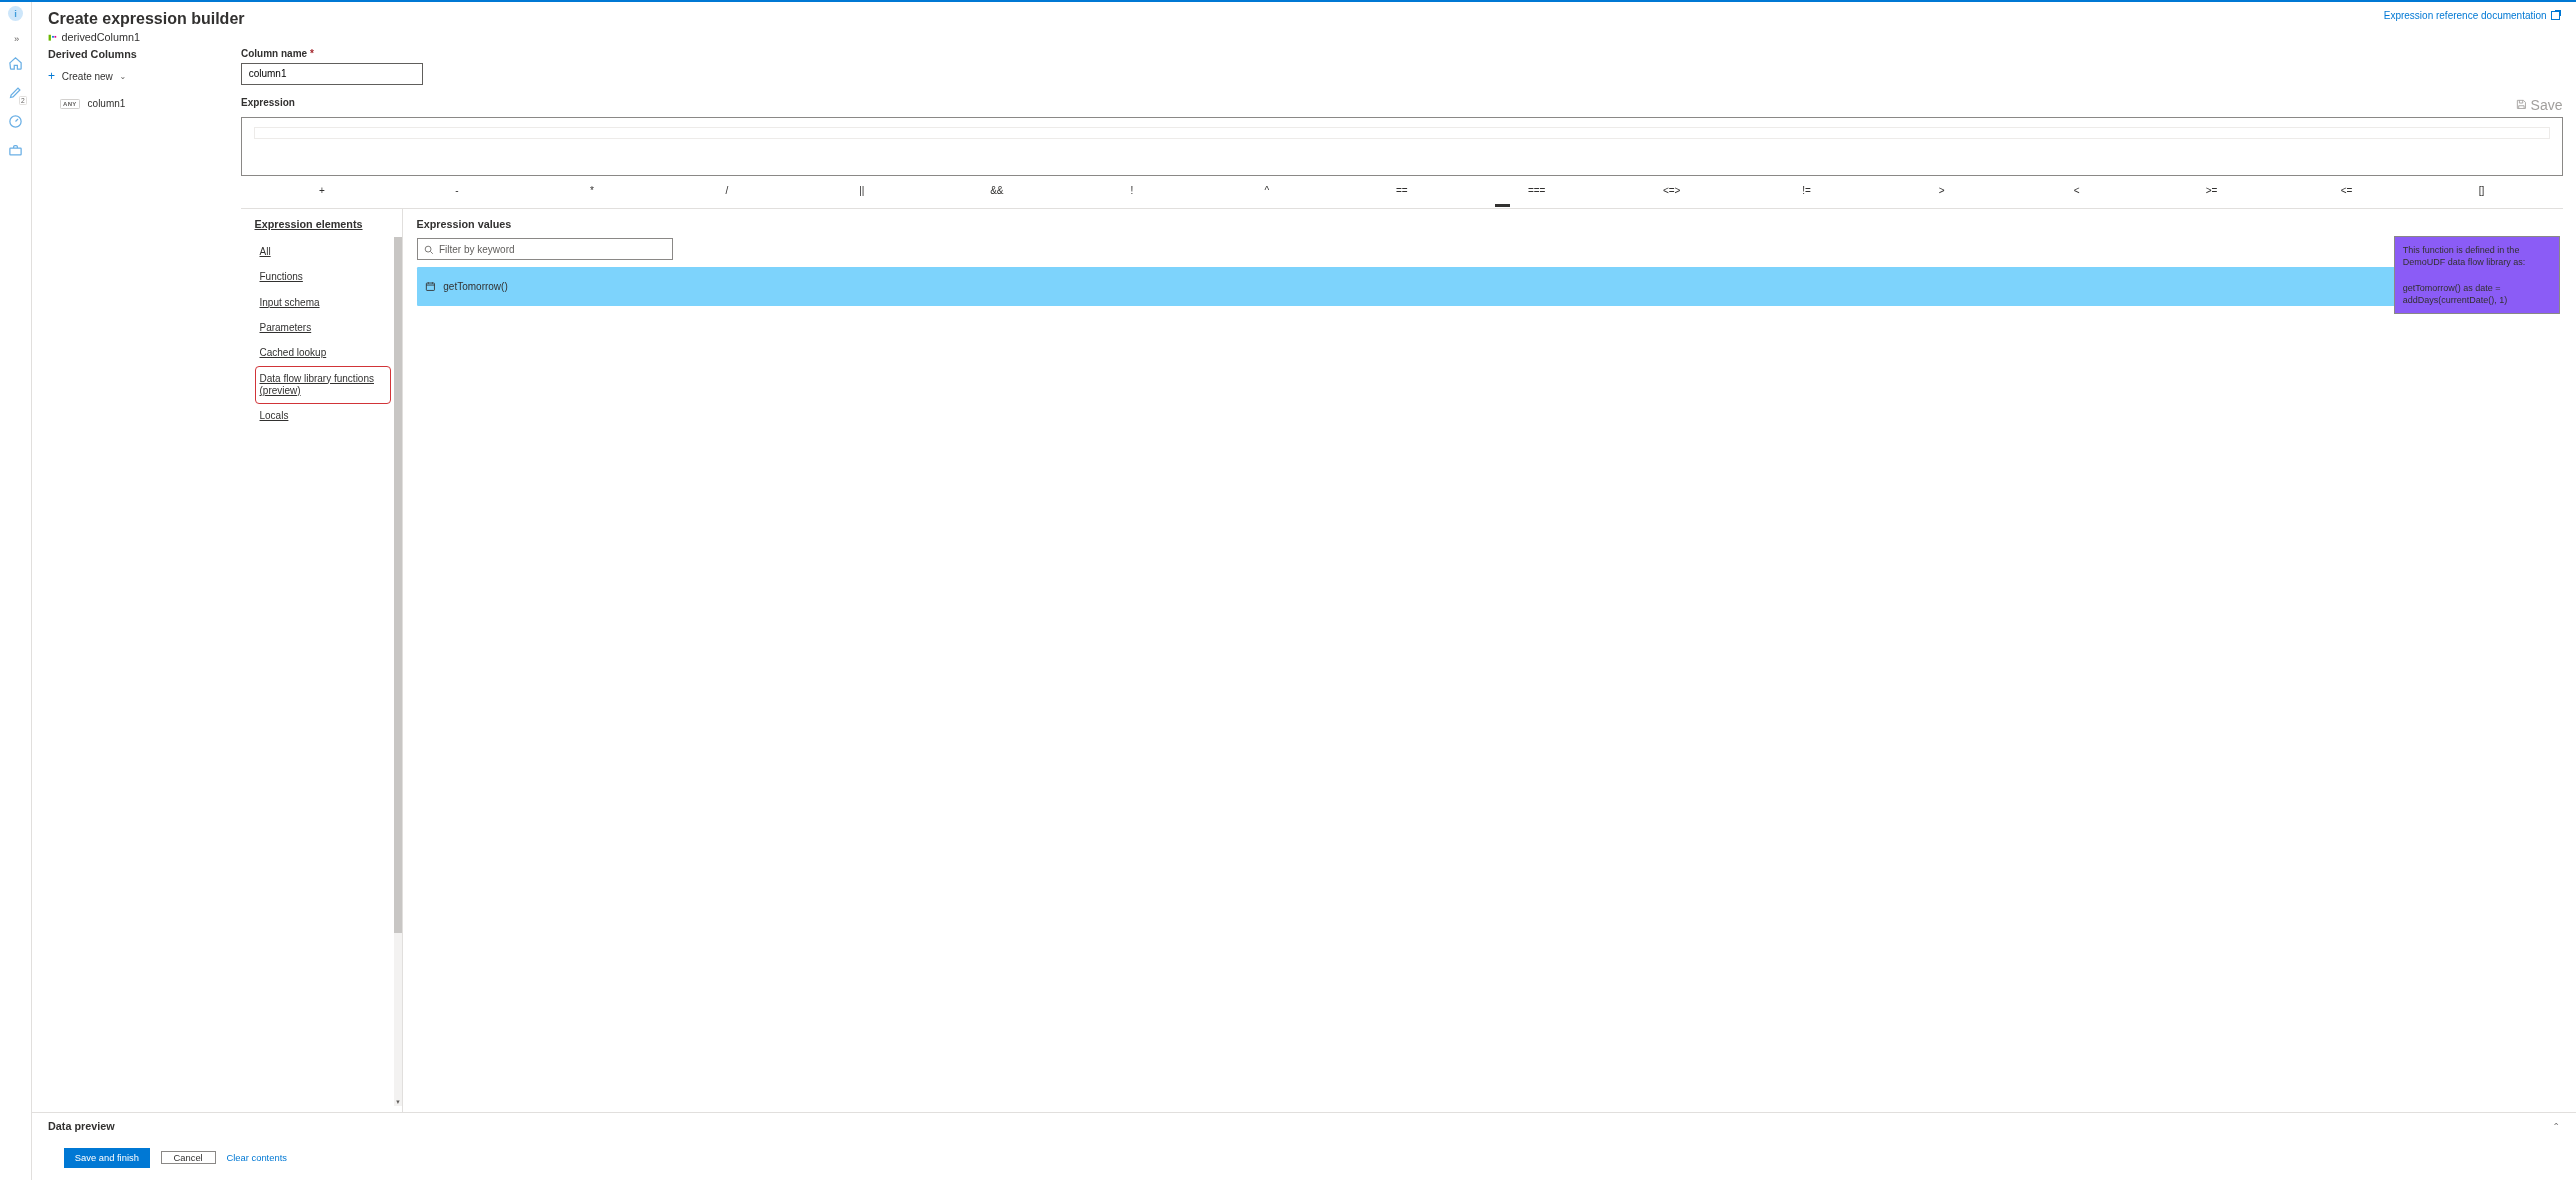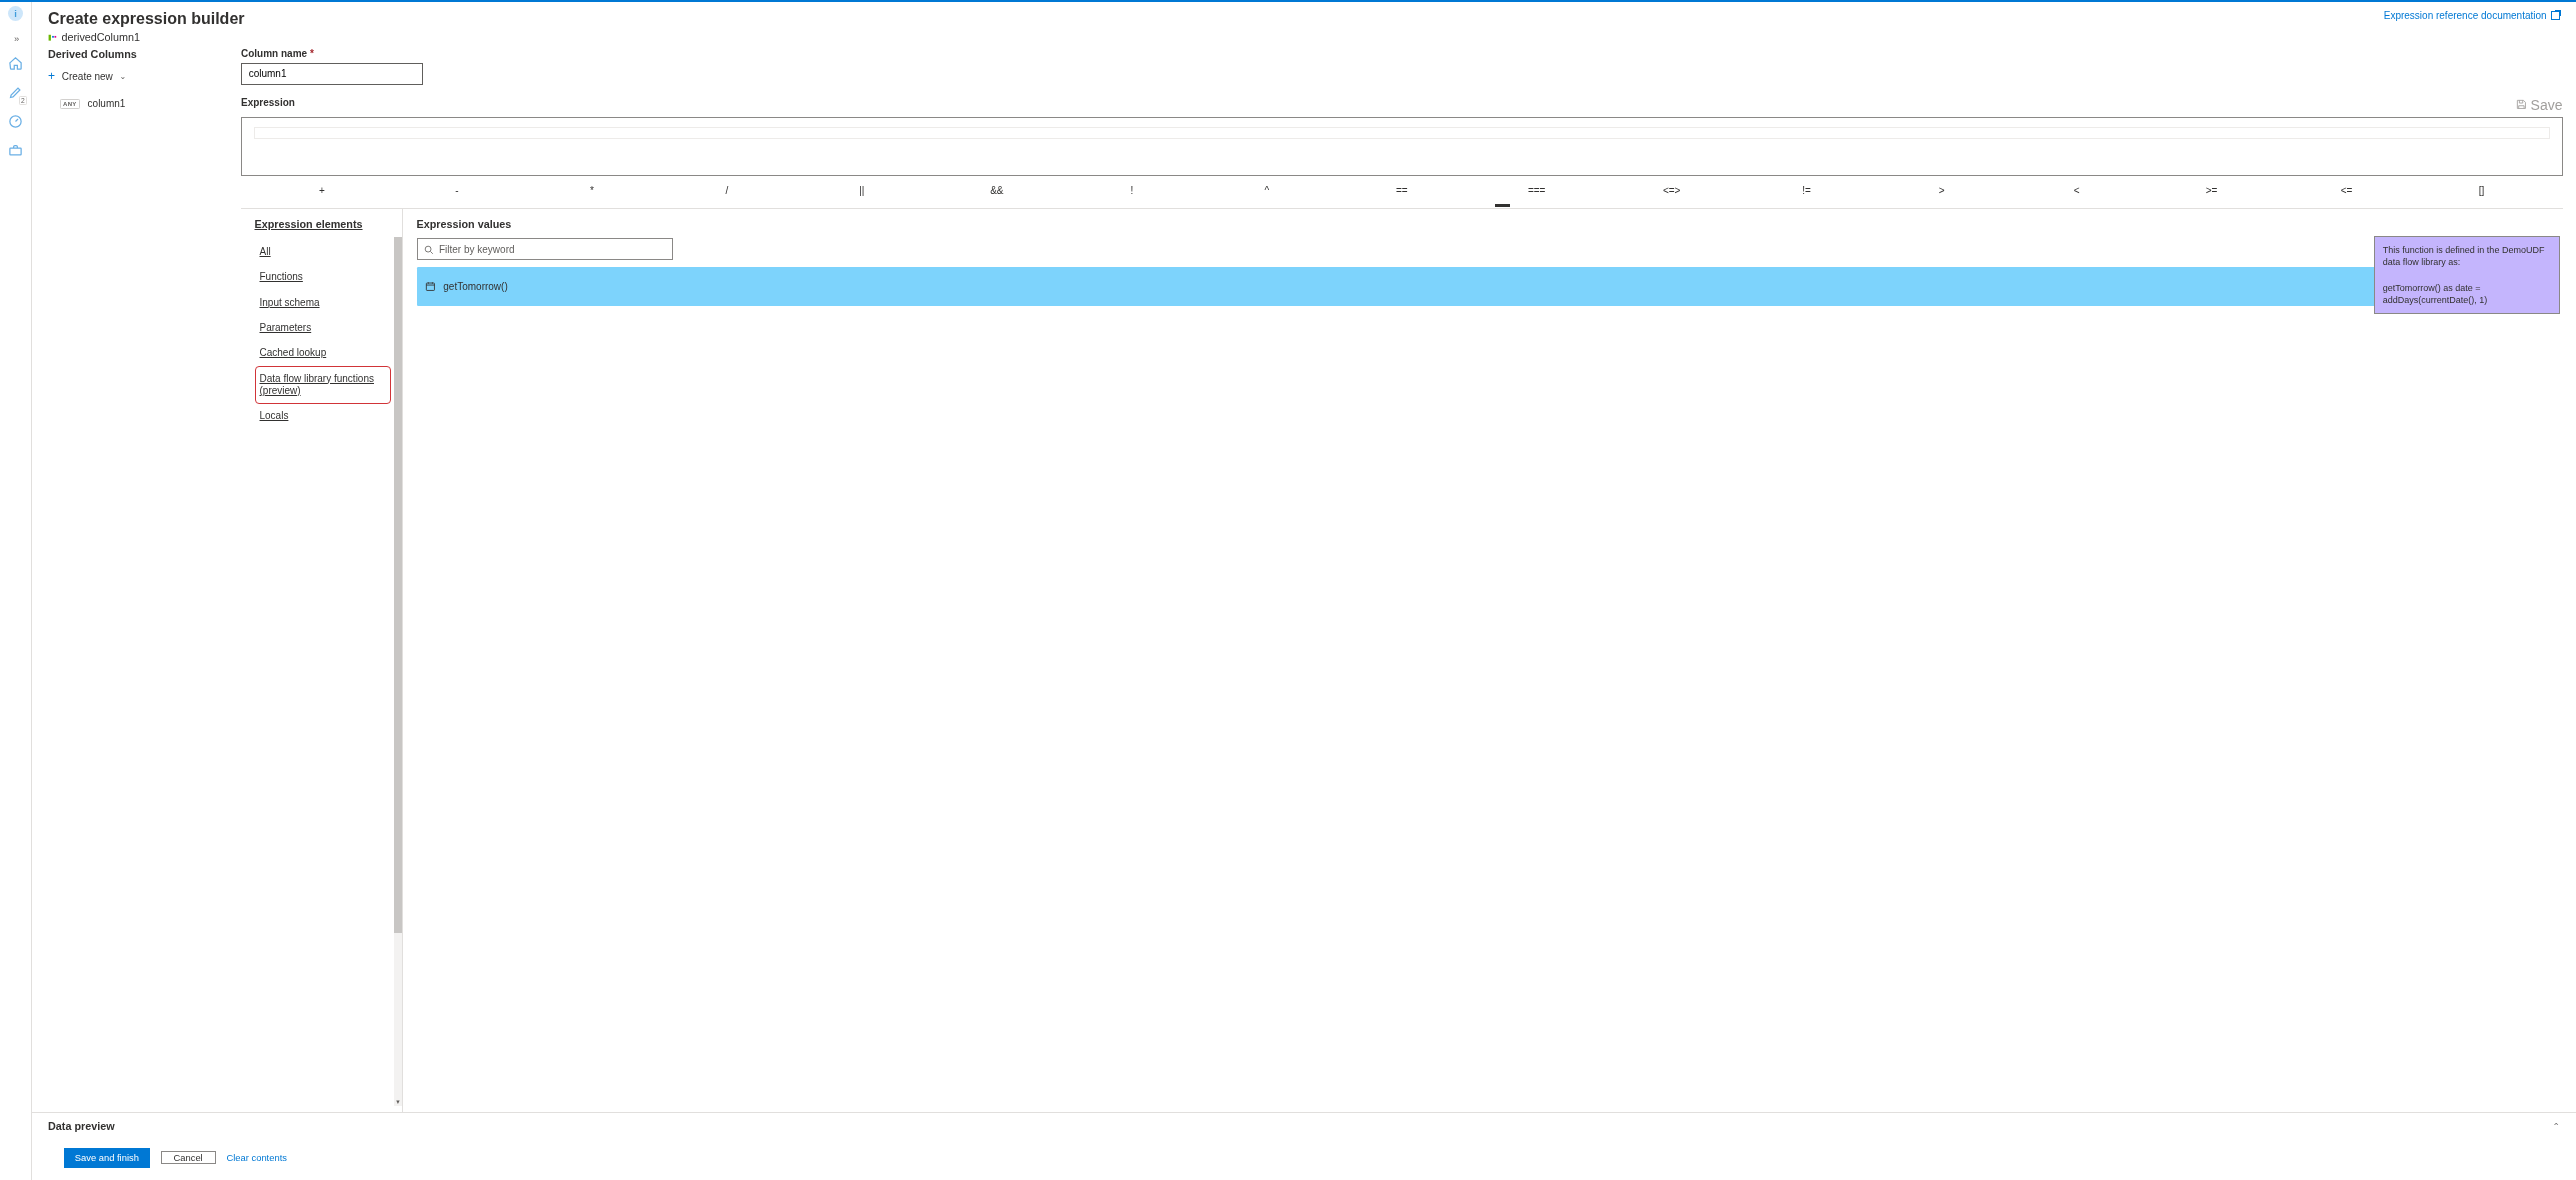--- a/index.html
+++ b/index.html
@@ -242,23 +242,23 @@
     padding:14px 8px;
     background:#7dd3fc;
     font-size:10px;
     border-radius:1.3px;
   }
   .value-row .cal-ico { width:10.8px; height:10.8px; }
 
   .tooltip-panel {
     position:absolute;
     top:27px; right:2.7px;
-    width:186px;
+    width:166px;
     border:0.7px solid #8a8886;
-    background:#c4b5fd;
+    background:#8b5cf6;
     padding:6.7px 8px;
     font-size:9px;
     line-height:1.4;
     white-space:pre-line;
   }
 
   
   .preview-bar {
     border-top:0.7px solid #e1dfdd;
     padding:6.7px 16px;

